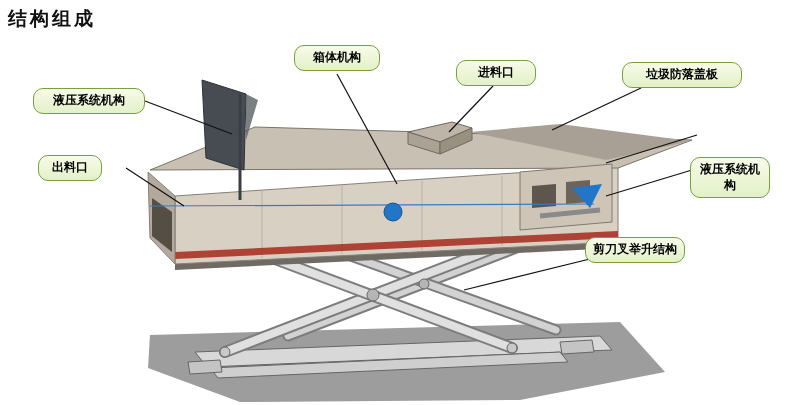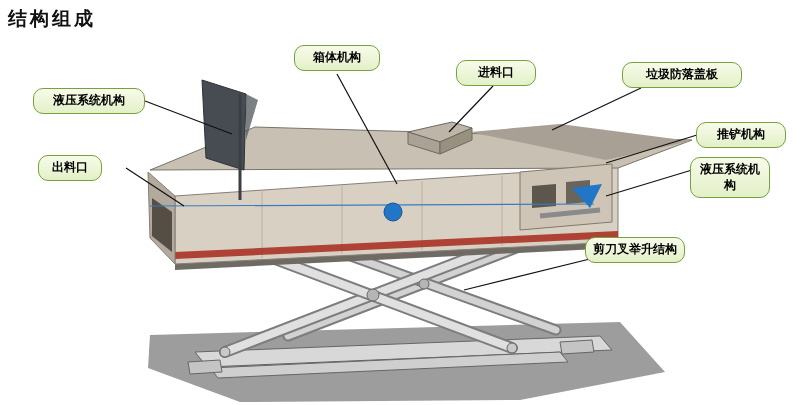--- a/index.html
+++ b/index.html
@@ -121,23 +121,20 @@
   </div>
 
   <div class="callout lbl-inlet">
     <span>进料口</span>
   </div>
 
   <div class="callout lbl-cover">
     <span>垃圾防落盖板</span>
   </div>
 
-  <div class="callout lbl-pusher">
-    <span>推铲机构</span>
-  </div>
 
   <div class="callout lbl-hydraulic">
     <span>液压系统机构</span>
   </div>
 
   <div class="callout lbl-scissor">
     <span>剪刀叉举升结构</span>
   </div>
 
 </div>

